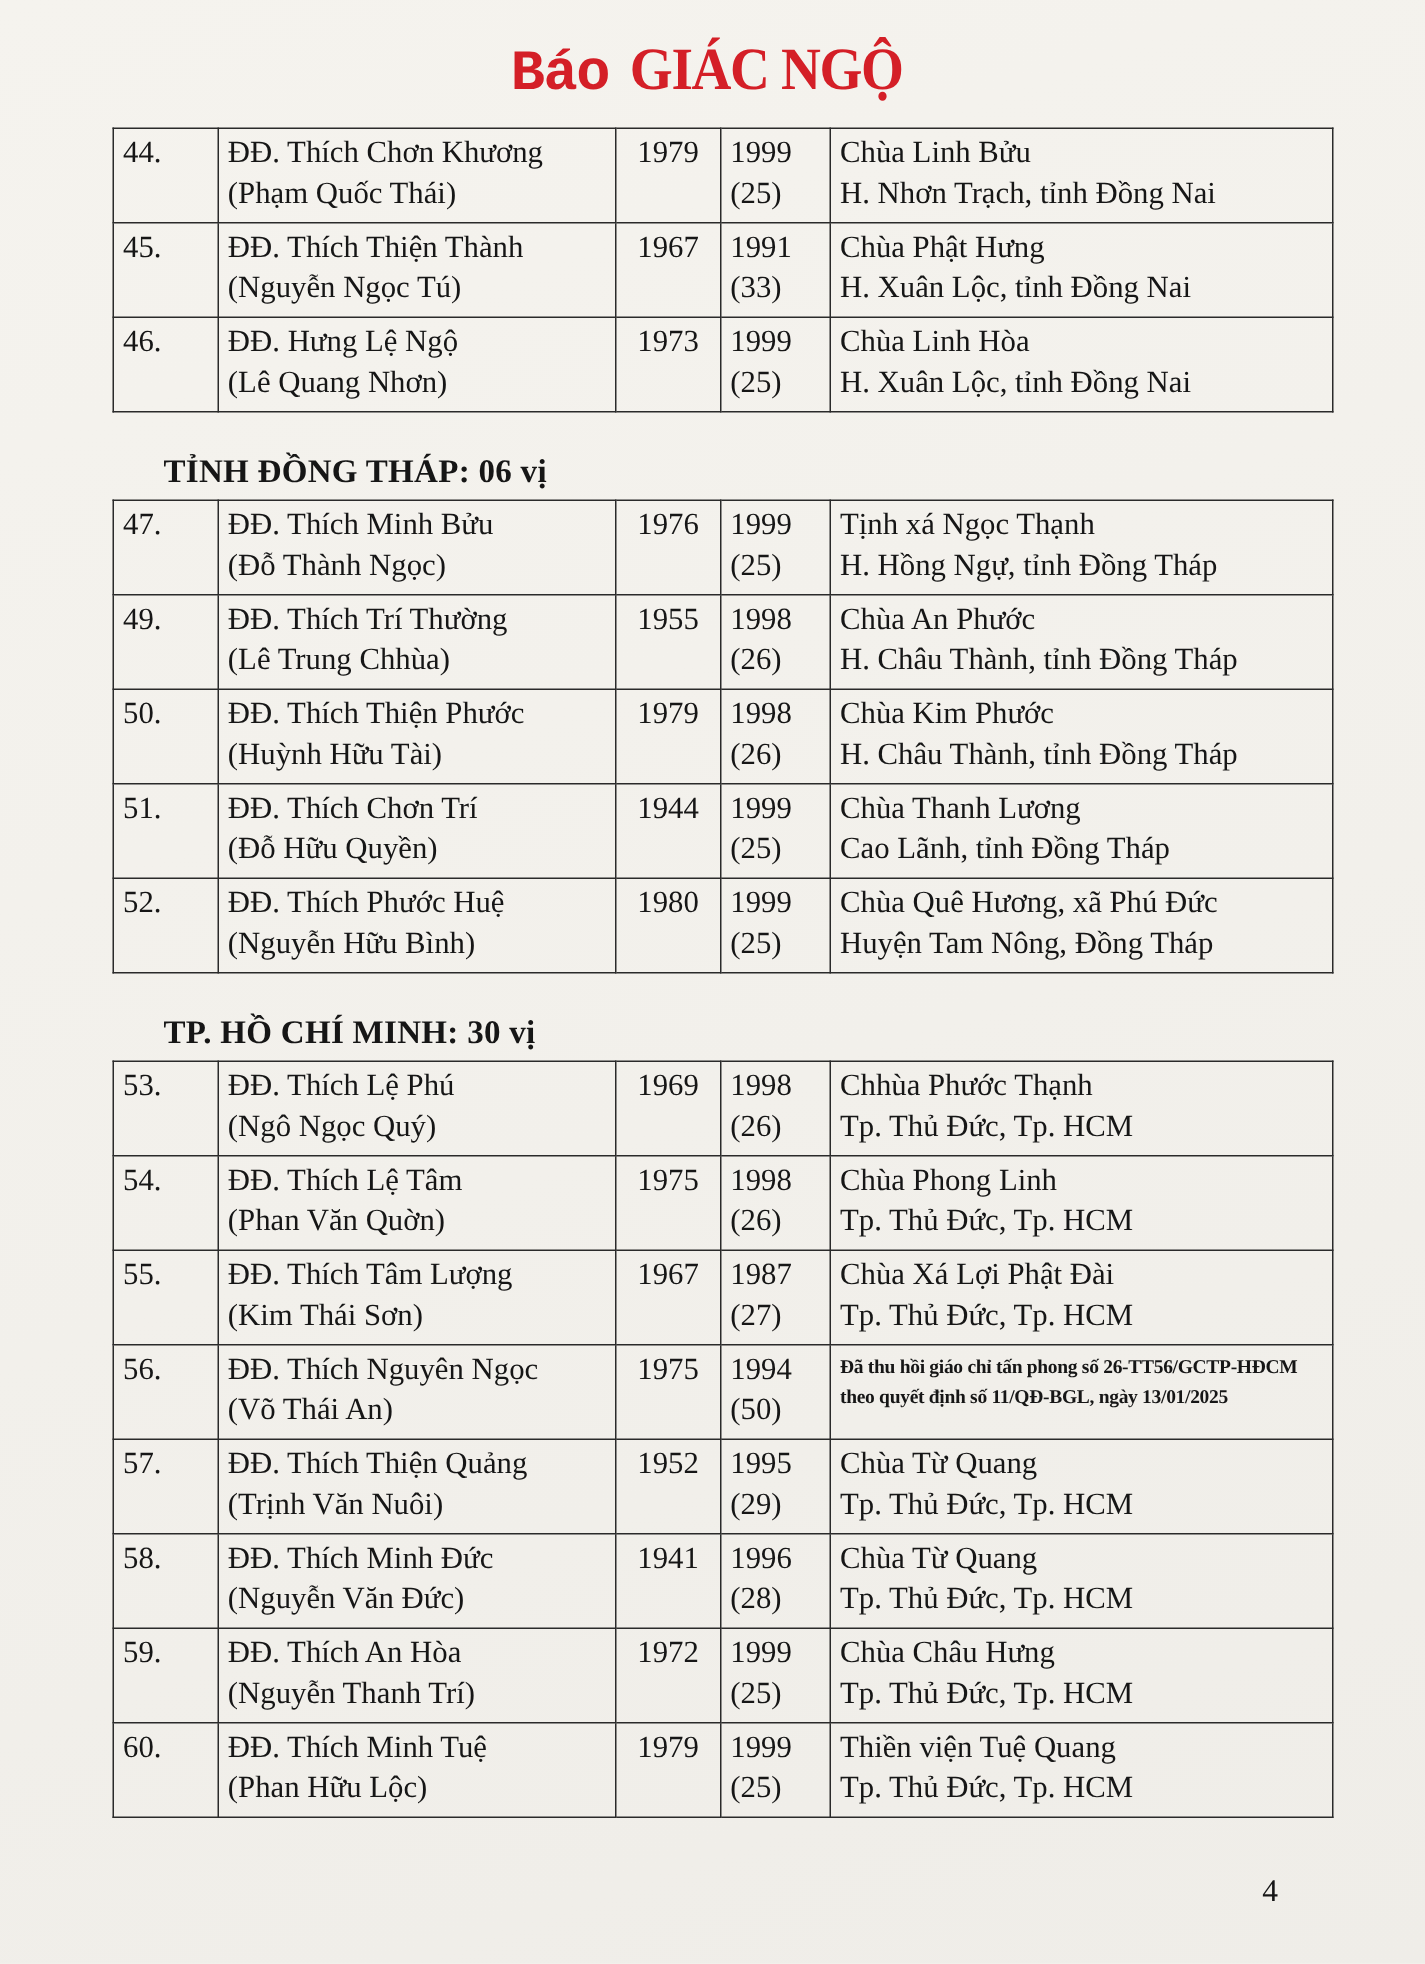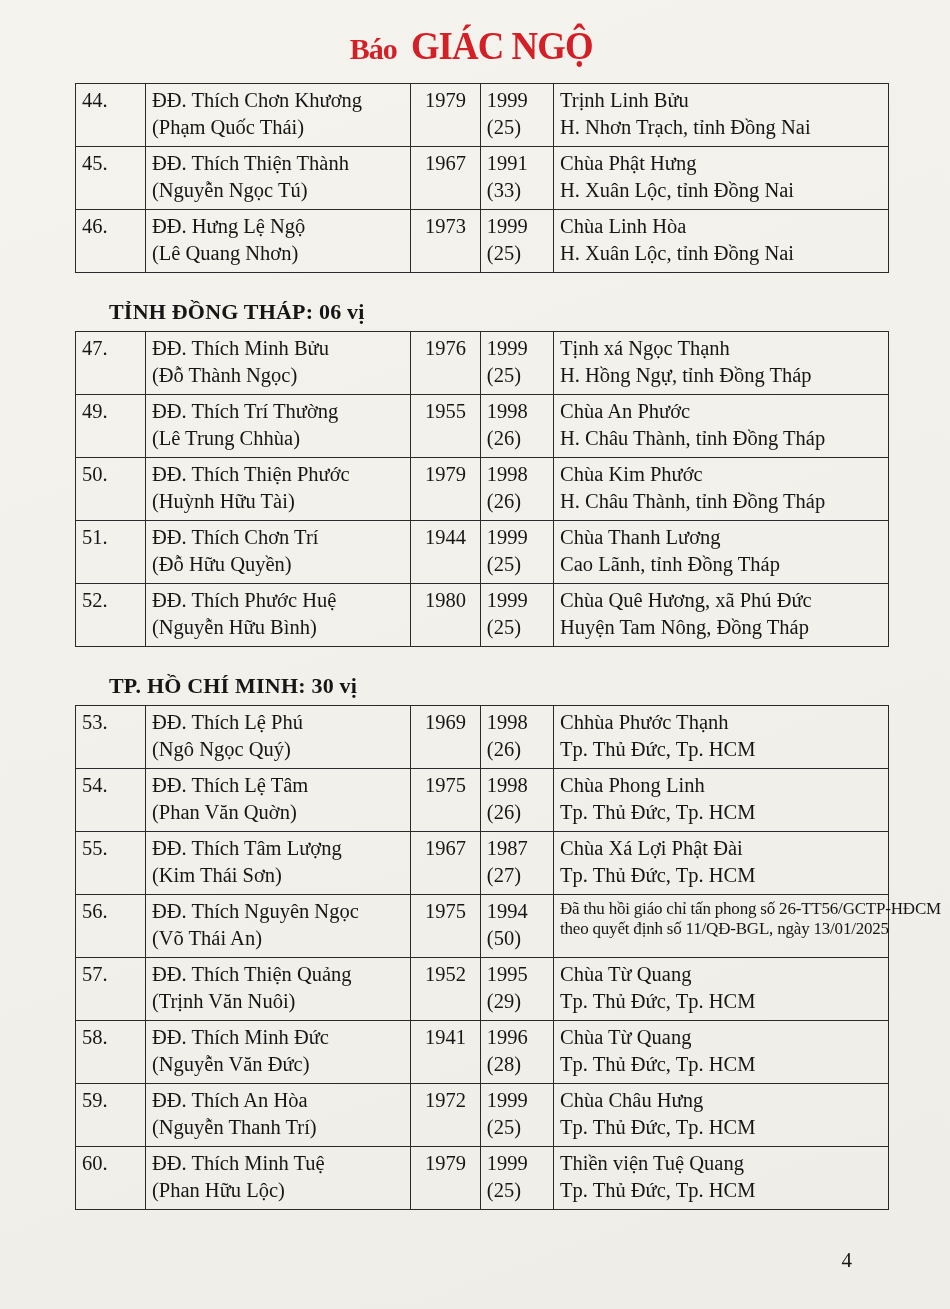--- a/index.html
+++ b/index.html
@@ -14,23 +14,23 @@
   .page{
     position:absolute;inset:0;
     background:linear-gradient(160deg,#f5f3ee 0%,#f2f0eb 55%,#efede8 100%);
   }
   .masthead{
     text-align:center;
     padding-top:22px;
     user-select:none;
   }
   .masthead .bao{
-    font-family:Liberation Serif, serif;
+    font-family:Liberation Mono, monospace;
     font-weight:bold;
-    font-size:30px;
+    font-size:38px;
     color:#d41f27;
     letter-spacing:-1px;
     margin-right:6px;
     vertical-align:baseline;
     margin-top:39px;
   }
   .masthead .giacngo{
     font-family:"Liberation Serif","DejaVu Serif",serif;
     font-weight:bold;
     font-size:40px;
@@ -66,22 +66,22 @@
     line-height:27px;
   }
   td.c-num{text-align:left;padding-left:16px;}
   td.c-name{padding-left:12px;}
   td.c-birth{text-align:center;}
   td.c-year{}
   td.c-place{padding-left:10px;}
   td.c-place.note-cell{padding:4px 4px 4px 6px;}
   .note-cell .ln{
     font-family:"Liberation Serif","DejaVu Serif",serif;
-    font-weight:normal;
-    font-size:17px;
+    font-weight:bold;
+    font-size:13px;
     line-height:20px;
     letter-spacing:-0.2px;
     white-space:nowrap;
   }
   .pageno{
     position:absolute;
     right:98px;
     bottom:36px;
     font-size:21px;
   }
@@ -115,21 +115,21 @@
               <div class="ln">(Phạm Quốc Thái)</div>
             </td>
             <td class="c-birth">
               <div class="ln">1979</div>
             </td>
             <td class="c-year">
               <div class="ln">1999</div>
               <div class="ln">(25)</div>
             </td>
             <td class="c-place">
-              <div class="ln">Trịnh Linh Bửu</div>
+              <div class="ln">Chùa Linh Bửu</div>
               <div class="ln">H. Nhơn Trạch, tỉnh Đồng Nai</div>
             </td>
           </tr>
           <tr>
             <td class="c-num">
               <div class="ln">45.</div>
             </td>
             <td class="c-name">
               <div class="ln">ĐĐ. Thích Thiện Thành</div>
               <div class="ln">(Nguyễn Ngọc Tú)</div>

